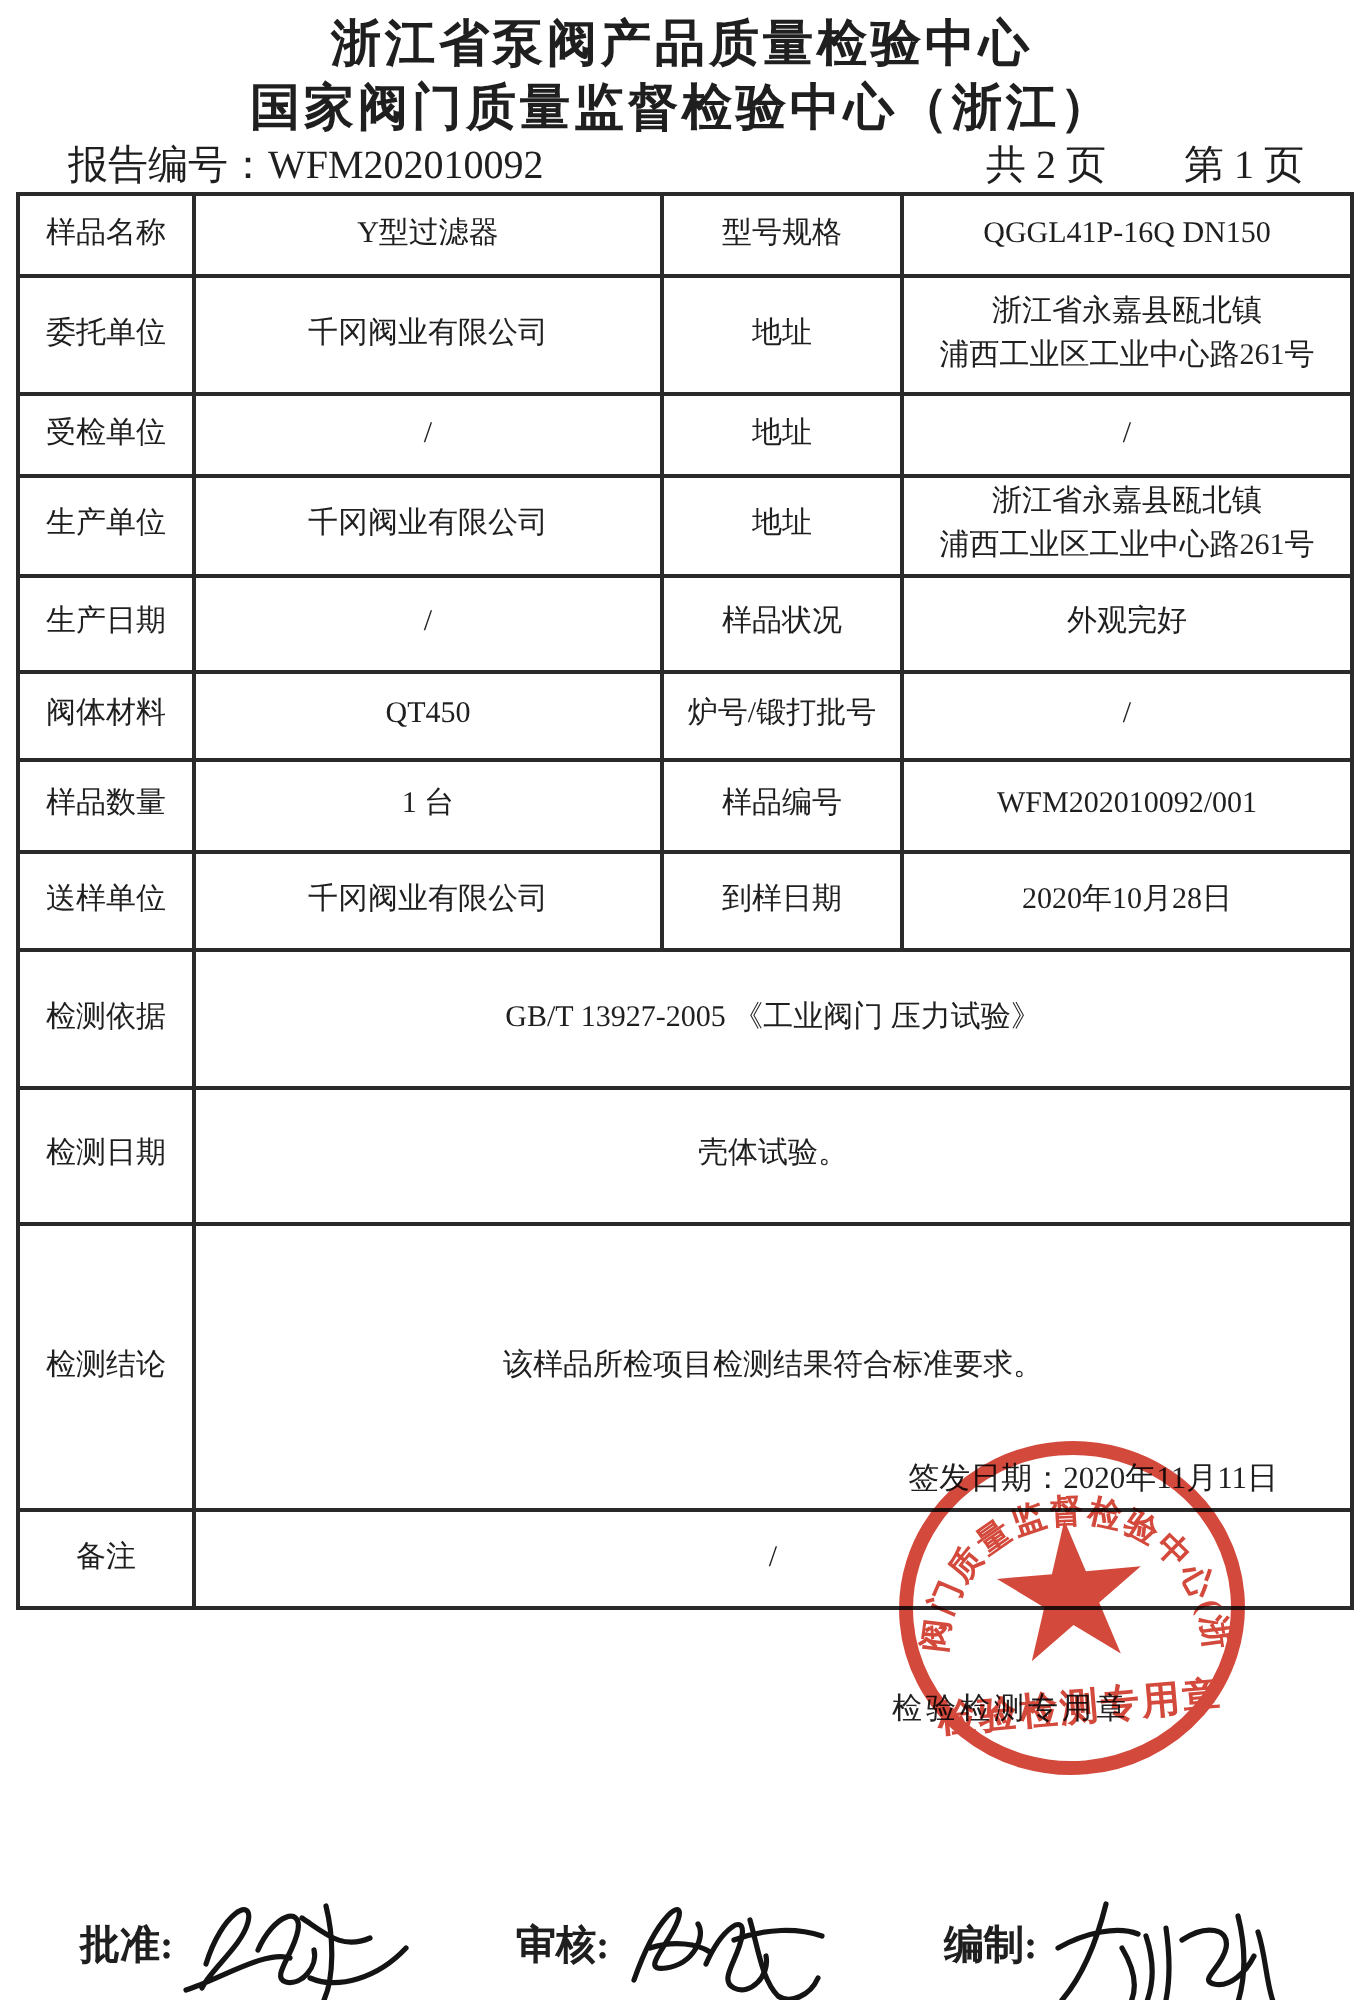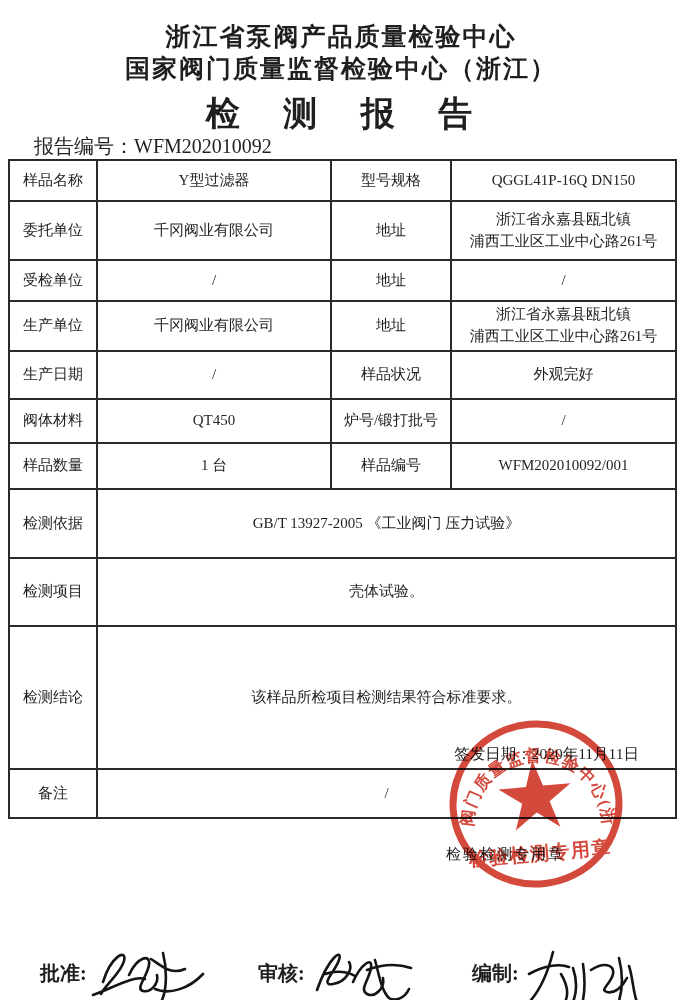--- a/index.html
+++ b/index.html
@@ -1,19 +1,19 @@
 <!DOCTYPE html>
 <html style="--stamp: #d0392b;"><head>
 <meta charset="utf-8">
 <style>
   :root { --ink:#1f1f1f; --line:#2a2a2a; --stamp:#d0392b; }
   * { box-sizing:border-box; margin:0; padding:0; }
   html,body { width:682px; height:1000px; background:#ffffff; overflow:hidden; }
   body { font-family:"Liberation Serif", serif; color:var(--ink); position:relative; }
-  .page { position:relative; width:682px; height:984px; padding-top:20px; }
+  .page { position:relative; width:682px; height:984px; padding-top:6px; }
 
   .org1, .org2 {
     text-align:center; font-family:"Liberation Sans", sans-serif;
     font-weight:bold; font-size:25px; line-height:32px; letter-spacing:2px;
   }
   .report-title {
     text-align:center; font-family:"Liberation Sans", sans-serif;
     font-weight:bold; font-size:34px; line-height:40px; margin-top:9px;
     word-spacing:26px; letter-spacing:4px;
   }
@@ -68,25 +68,28 @@
     stroke-linecap:round; stroke-linejoin:round;
   }
 </style>
 </head>
 <body>
 
 <div class="page">
 
   <div class="org1">浙江省泵阀产品质量检验中心</div>
   <div class="org2">国家阀门质量监督检验中心（浙江）</div>
-  <div class="report-title">检 测 报 告</div>
 
   <div class="meta-row">
     <div>
       <span>报告编号：</span><span>WFM202010092</span>
+    </div>
+    <div class="meta-pages">
+      <span>共 2 页</span>
+      <span>第 1 页</span>
     </div>
   </div>
 
   <table class="report">
     <colgroup>
         <col style="width:88px">
         <col style="width:234px">
         <col style="width:120px">
         <col style="width:225px">
       </colgroup>
@@ -133,28 +136,34 @@
       <td>QT450</td>
       <td>炉号/锻打批号</td>
       <td>/</td>
     </tr>
     <tr class="r7">
       <td>样品数量</td>
       <td>1 台</td>
       <td>样品编号</td>
       <td>WFM202010092/001</td>
     </tr>
+    <tr class="r8">
+      <td>送样单位</td>
+      <td>千冈阀业有限公司</td>
+      <td>到样日期</td>
+      <td>2020年10月28日</td>
+    </tr>
 
     <tr class="rbasis">
       <td>检测依据</td>
       <td colspan="3">GB/T 13927-2005 《工业阀门 压力试验》</td>
     </tr>
 
     <tr class="ritems">
-      <td>检测项目</td>
+      <td>检测日期</td>
       <td colspan="3" class="cell-top">壳体试验。</td>
     </tr>
 
     <tr class="rconcl">
       <td>检测结论</td>
       <td colspan="3" class="cell-top concl-cell">
         <div class="concl-text">该样品所检项目检测结果符合标准要求。</div>
         <div class="sign-date">签发日期：2020年11月11日</div>
       </td>
     </tr>

